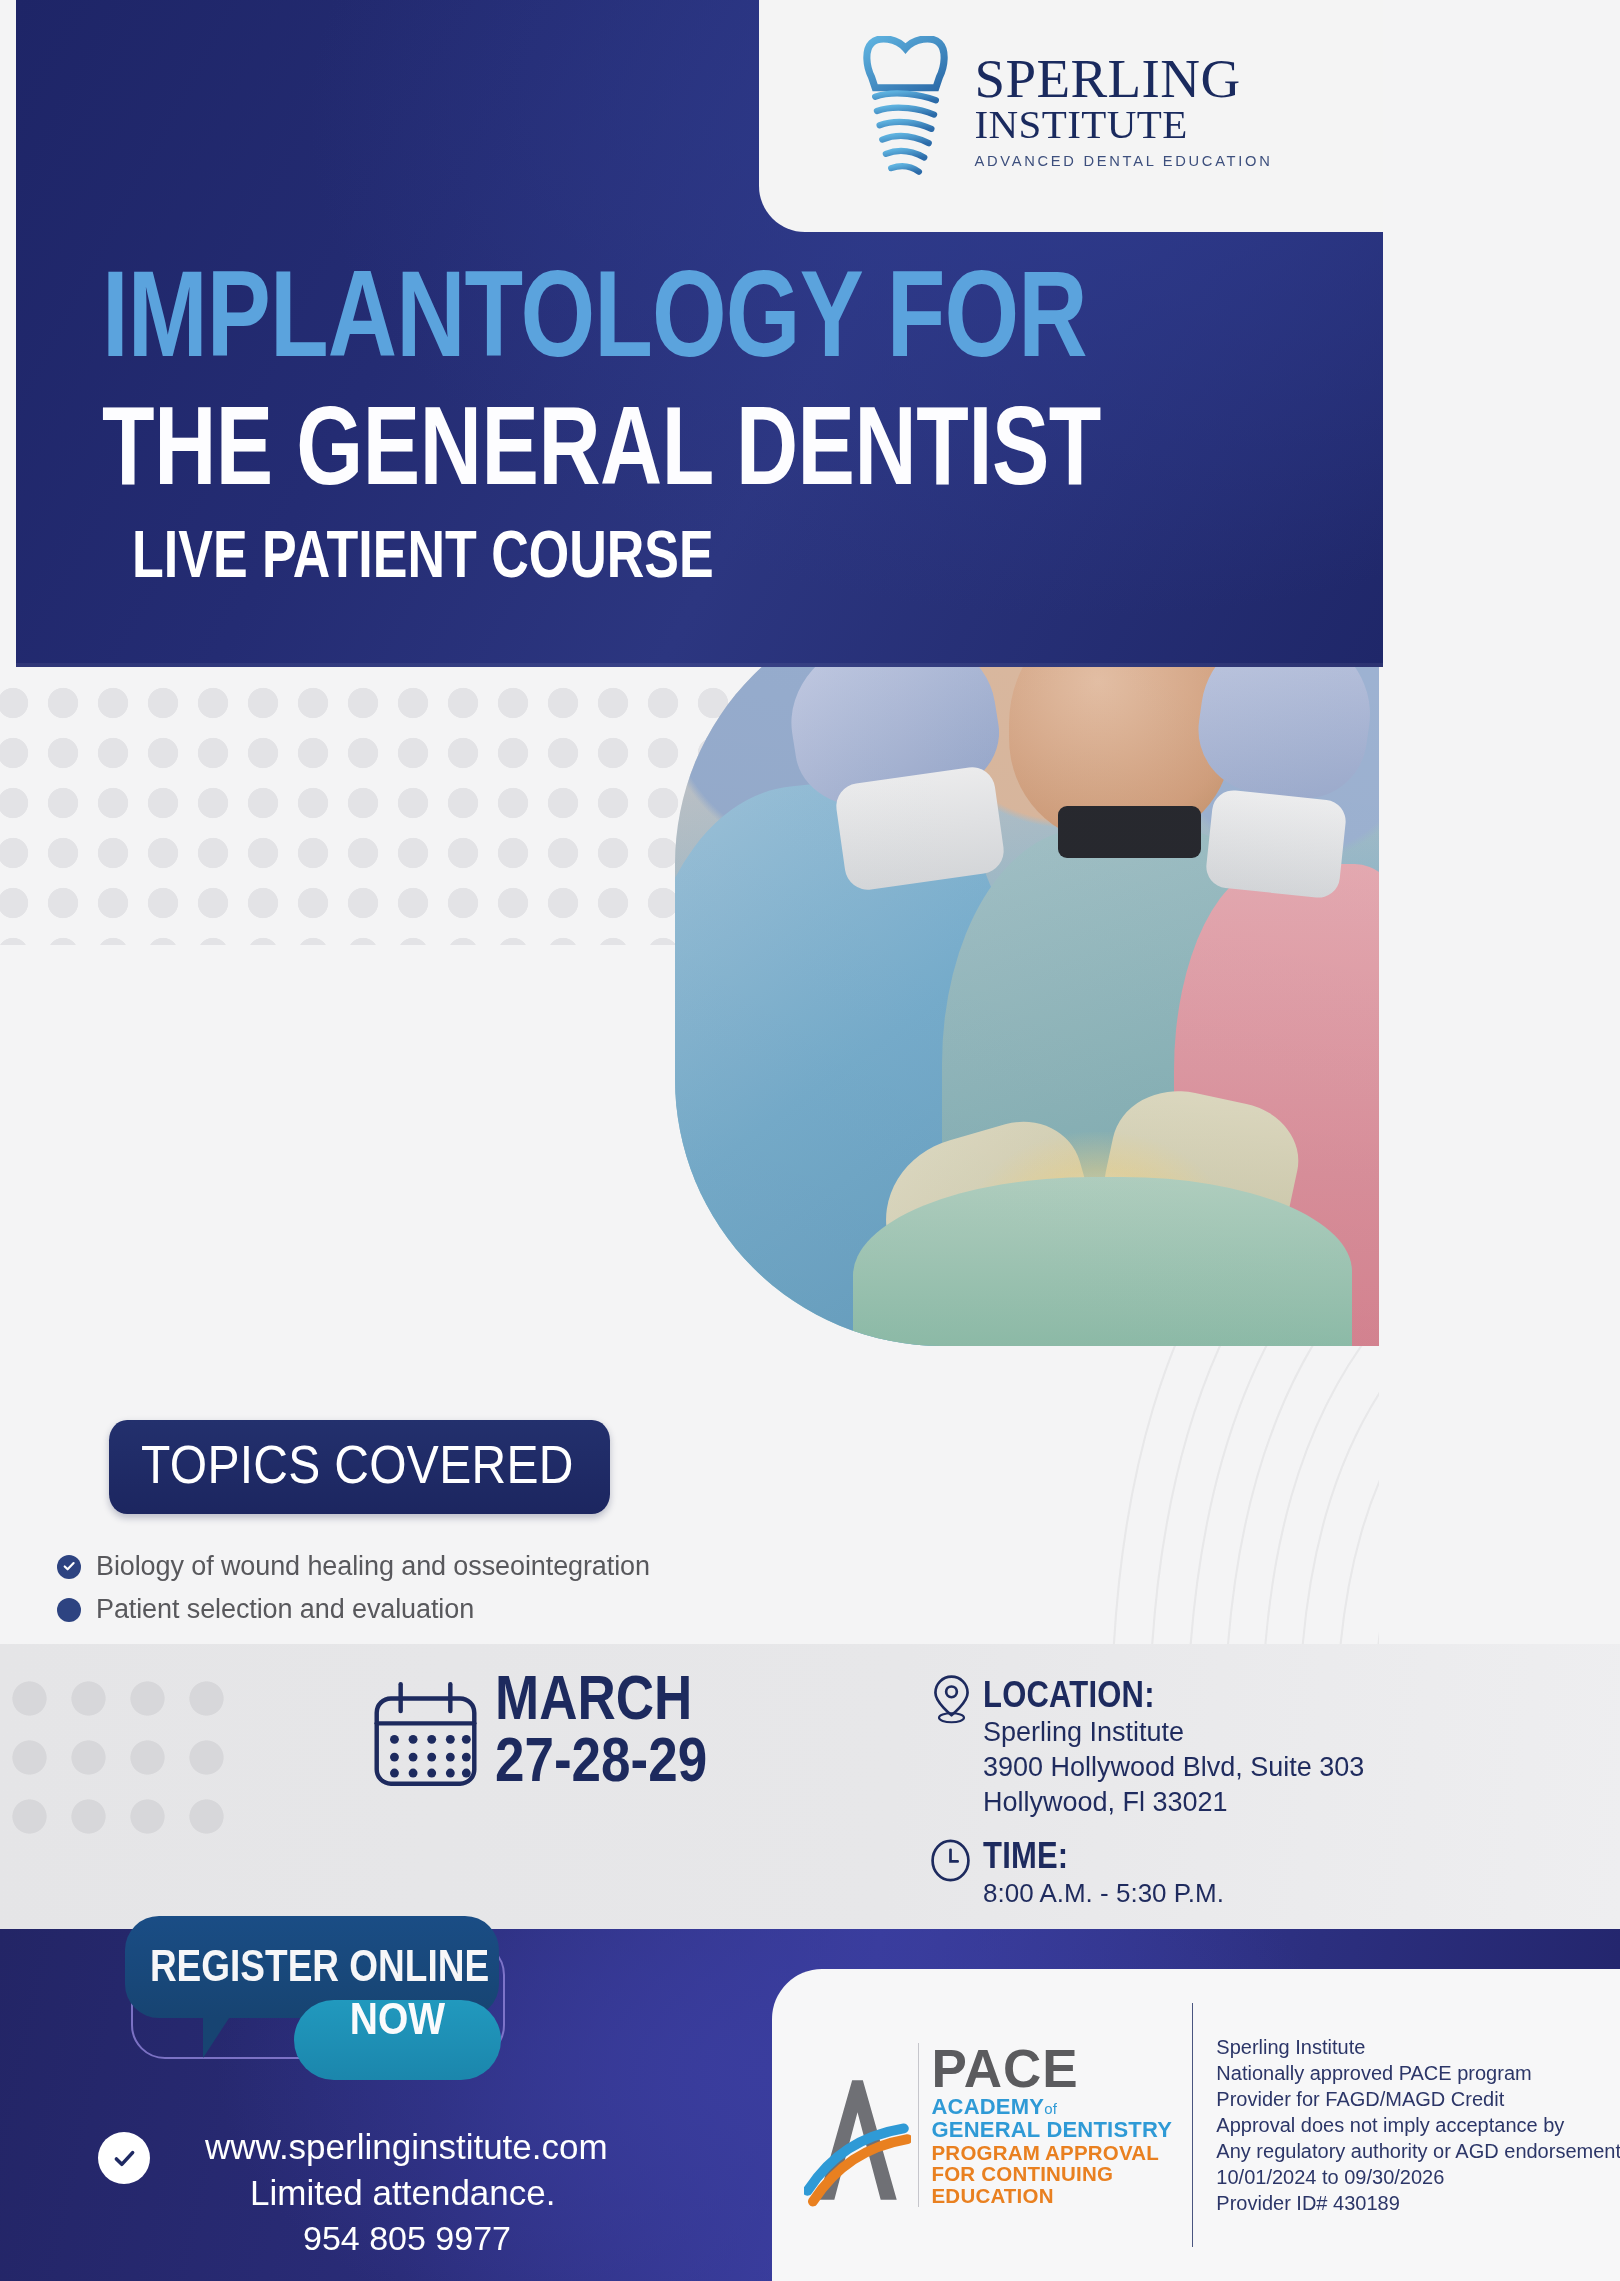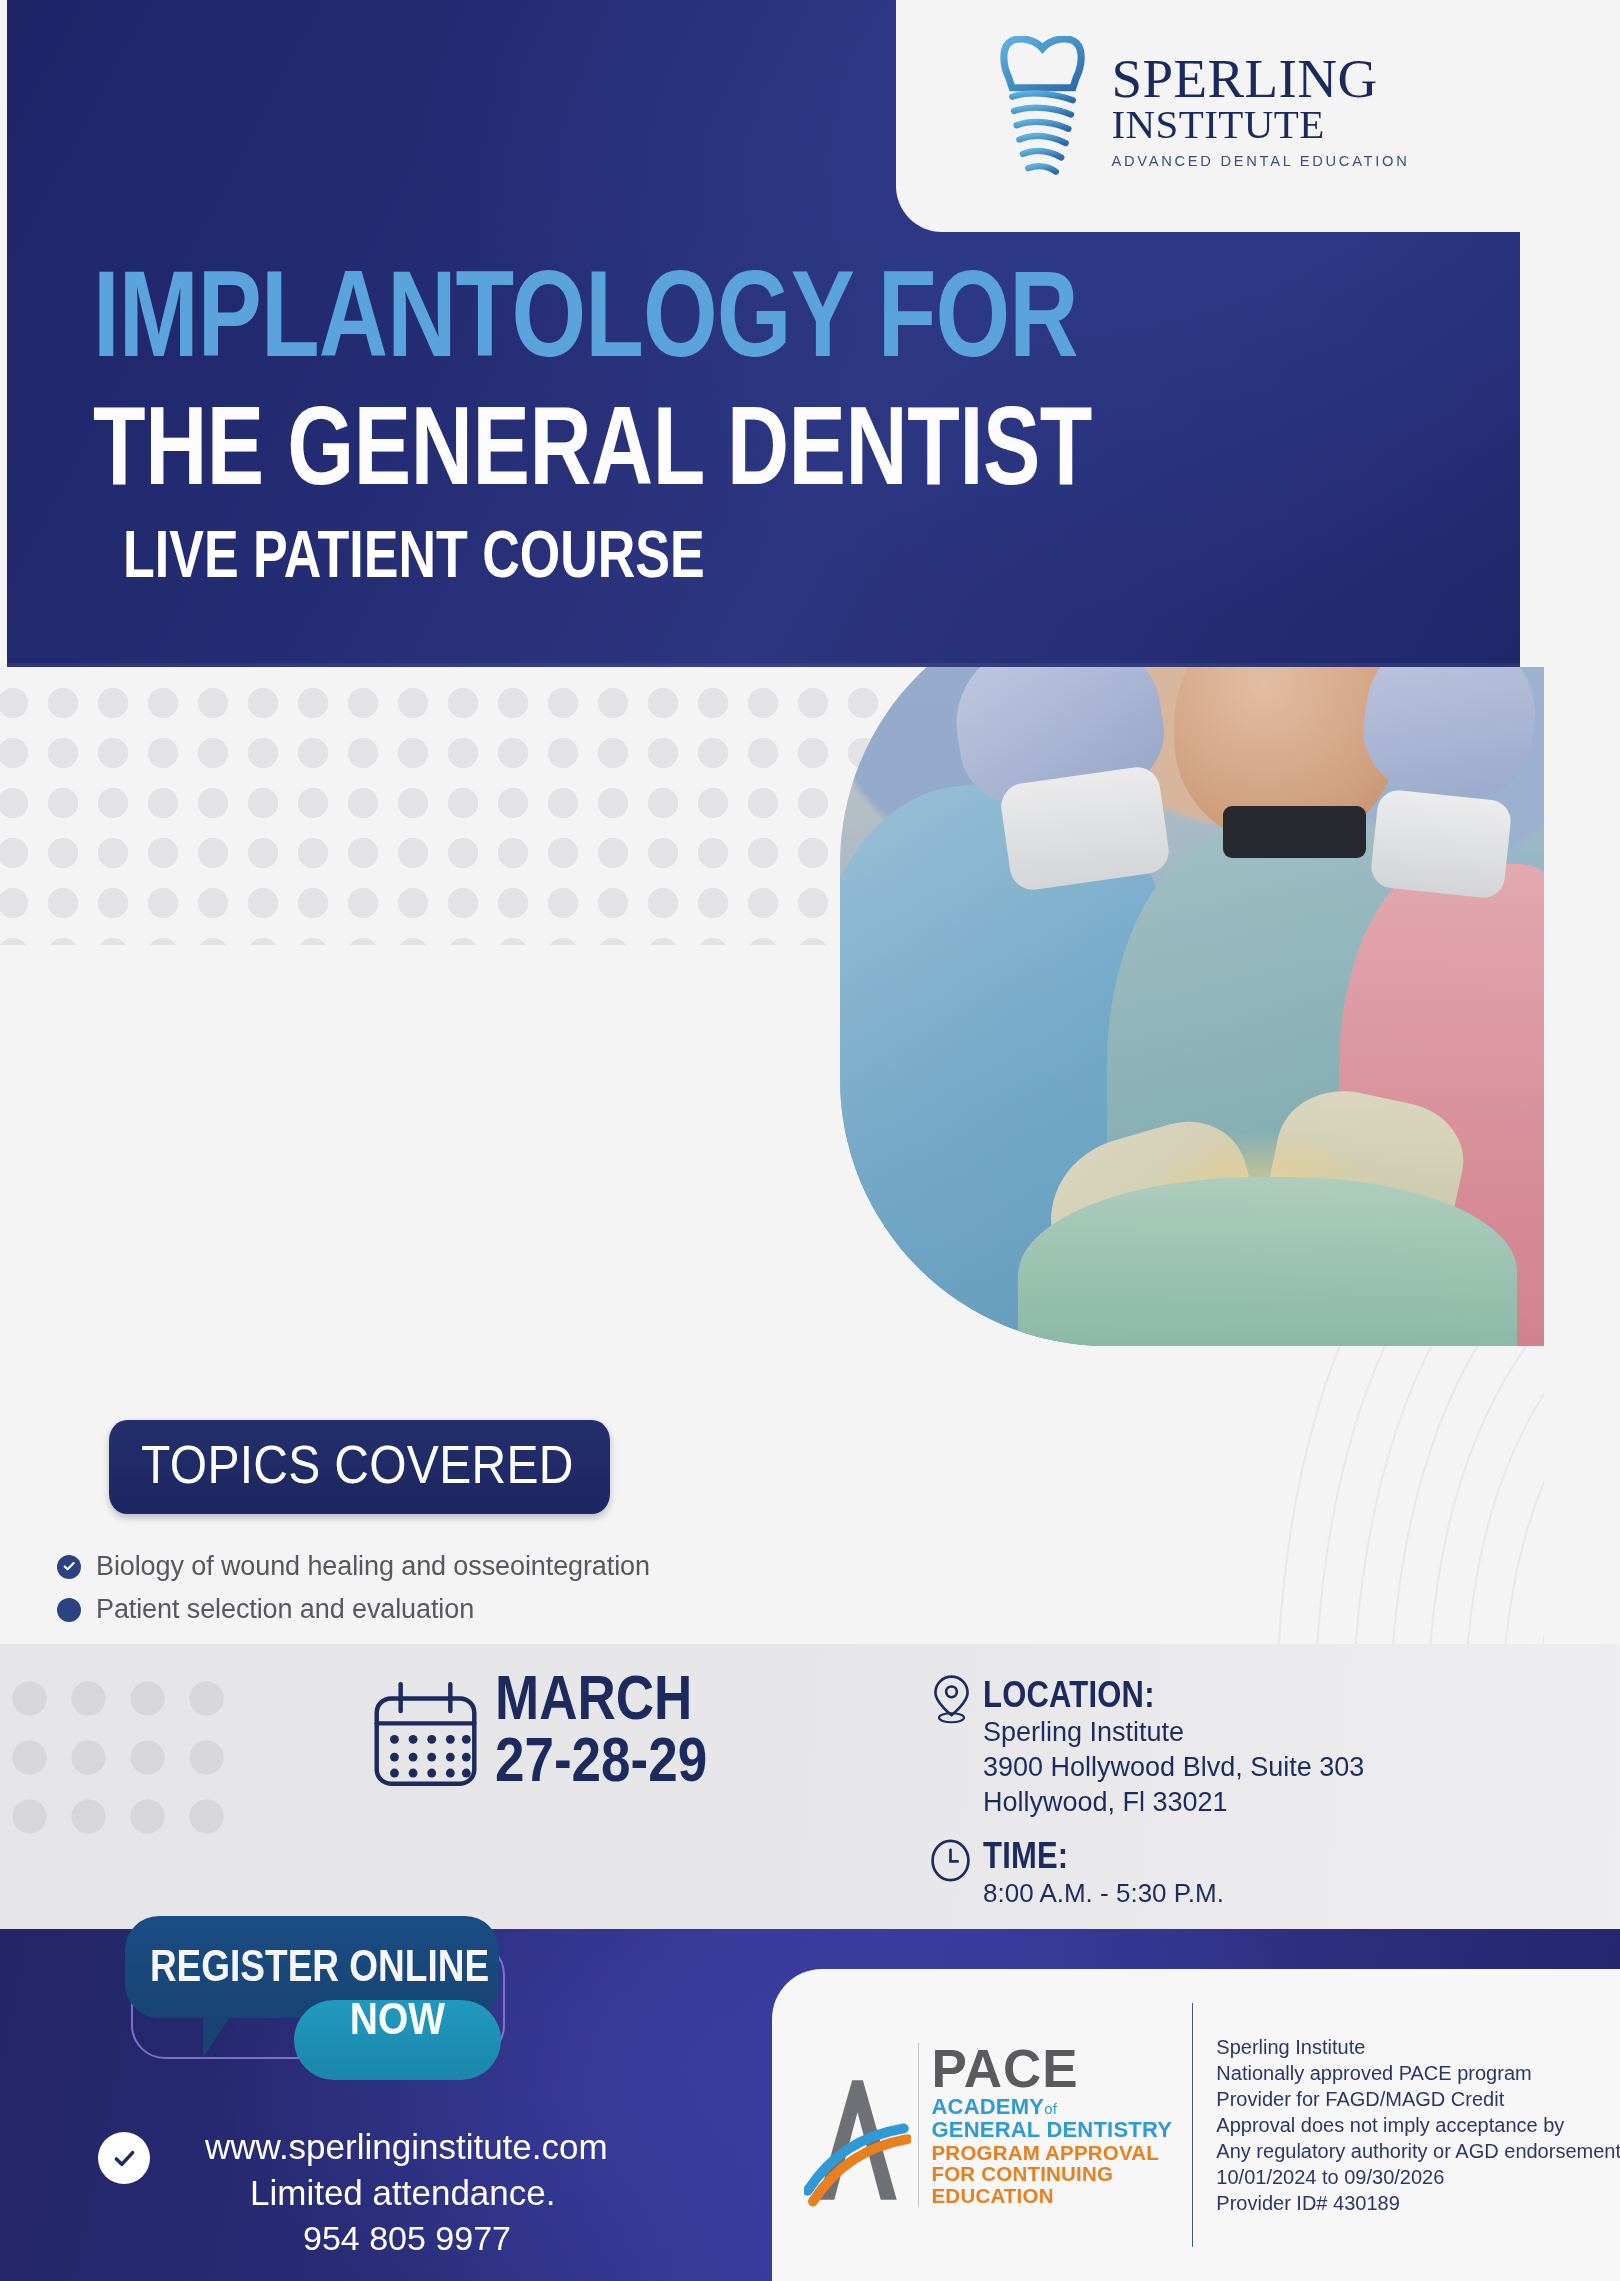--- a/index.html
+++ b/index.html
@@ -8,21 +8,21 @@
 
   .poster {
     position:relative;
     width:1621px; height:2281px;
     overflow:hidden;
     background:#f4f4f5;
   }
 
   
   .header {
-    position:absolute; left:7px; top:0; width:1513px; height:667px;
+    position:absolute; left:16px; top:0; width:1367px; height:667px;
     background:
       radial-gradient(ellipse 1248px 802px at 78% 18%, #2e3a8c 0%, rgba(46,58,140,0) 62%),
       linear-gradient(118deg, #1e2567 0%, #242c73 32%, #2c3680 58%, #1f2769 100%);
     overflow:hidden;
   }
   .header::after{
     content:""; position:absolute; left:0; bottom:0; width:100%; height:3.6px;
     background:rgba(255,255,255,.06);
   }
 
@@ -70,21 +70,21 @@
   .t3 {
     position:absolute; left:116px; top:521px;
     font-size:52px; font-weight:700; color:#ffffff;
     letter-spacing:0px; line-height:1;
     transform:scaleY(1.28); transform-origin:left top;
     white-space:nowrap;
   }
 
   
   .mid {
-    position:absolute; left:0; top:667px; width:1544px; height:978px;
+    position:absolute; left:0; top:667px; width:1379px; height:978px;
     background:#f4f4f5;
     overflow:hidden;
   }
   .dots-tl {
     position:absolute; left:-12.5px; top:10.7px; width:1034px; height:267px;
     background-image:radial-gradient(#e3e3e6 42%, transparent 44%);
     background-size:50px 50px;
     opacity:1;
   }
   .arcs {

